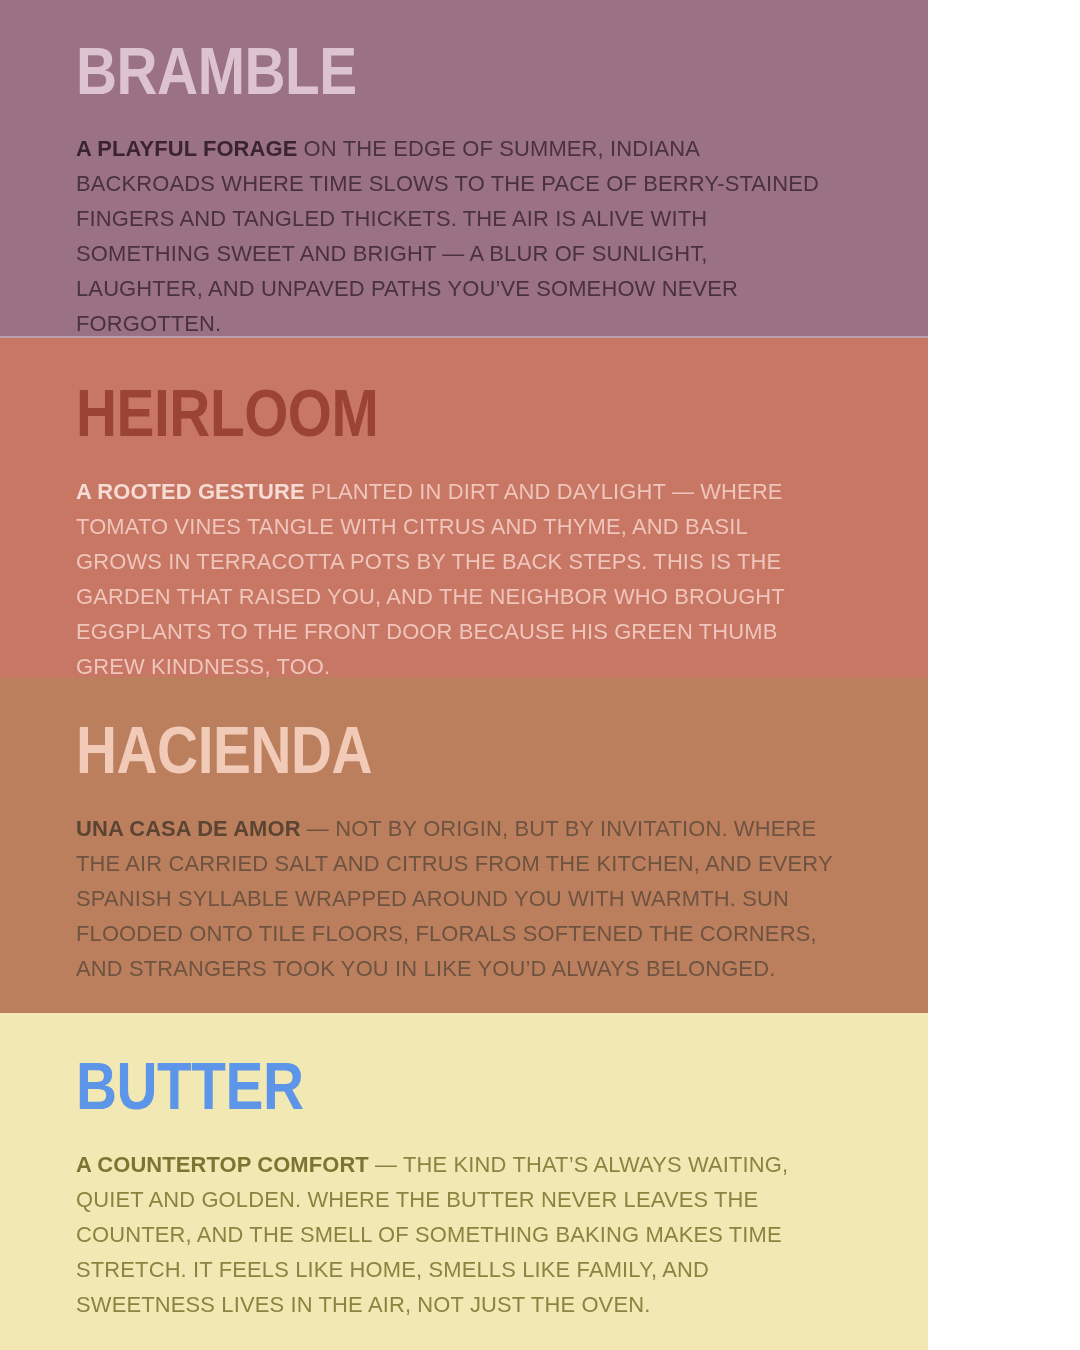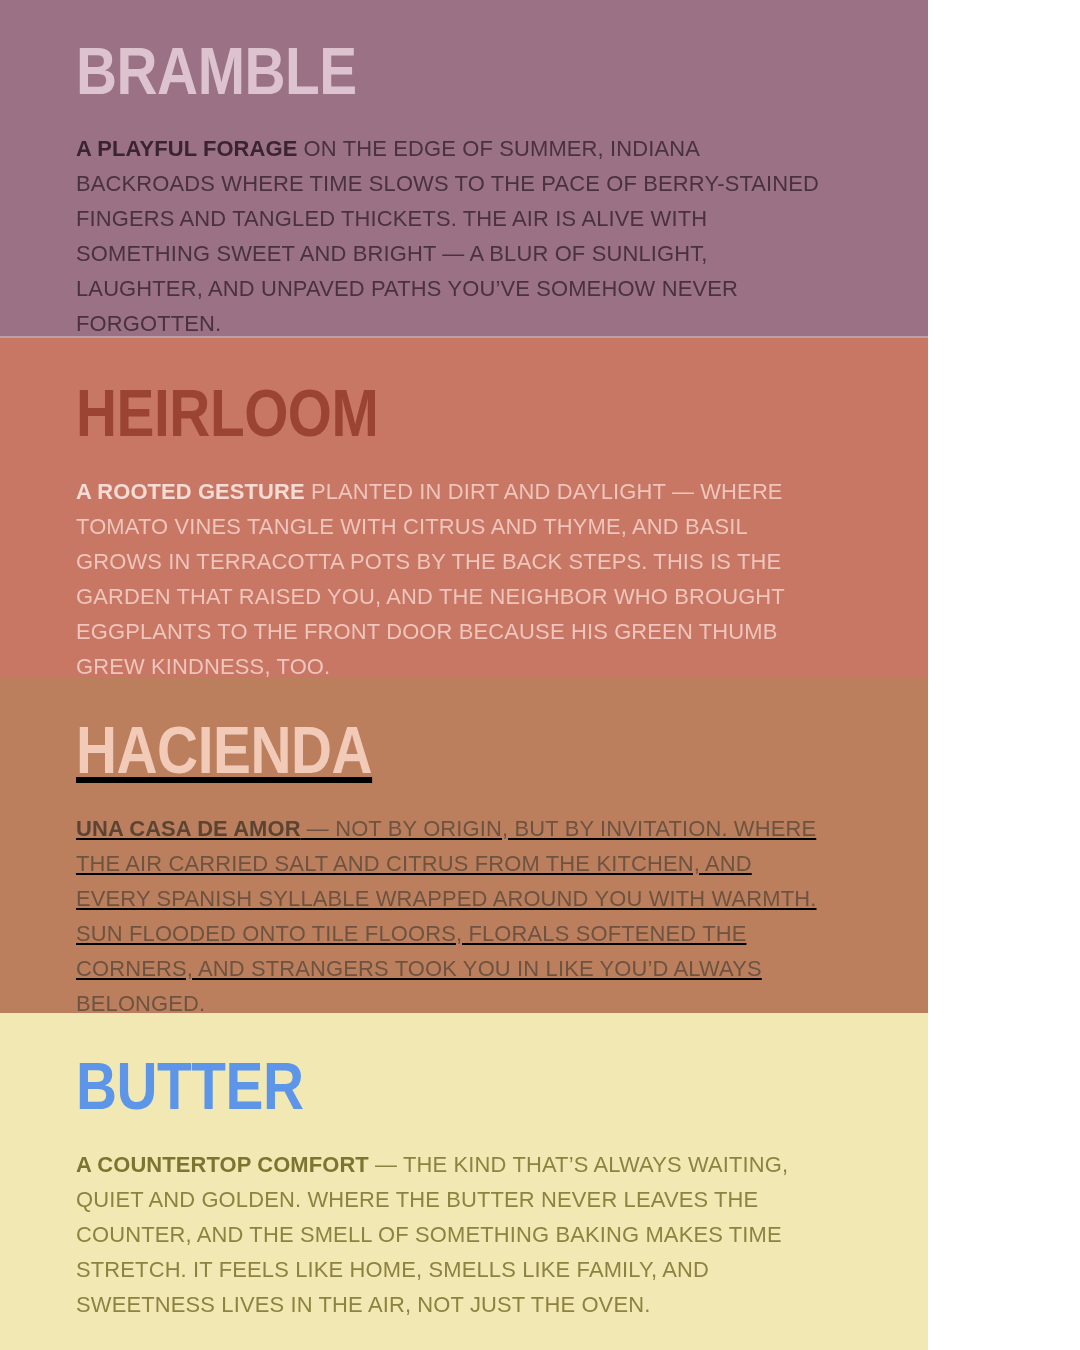--- a/index.html
+++ b/index.html
@@ -88,21 +88,20 @@
   .band--heirloom .band-body {
     color: #EFC5BC;
     padding-top: 28px;
   }
   .band--heirloom .band-body .lead { color: #F6DCD5; }
 
   
   .band--hacienda {
     height: 336px;
     background: #BC7F5E;
-    text-decoration: underline;
   }
   .band--hacienda .band-title {
     color: #F2CBB8;
     padding-top: 40px;
   }
   .band--hacienda .band-body {
     color: #6E5340;
     padding-top: 28px;
   }
   .band--hacienda .band-body .lead { color: #5C4433; }

